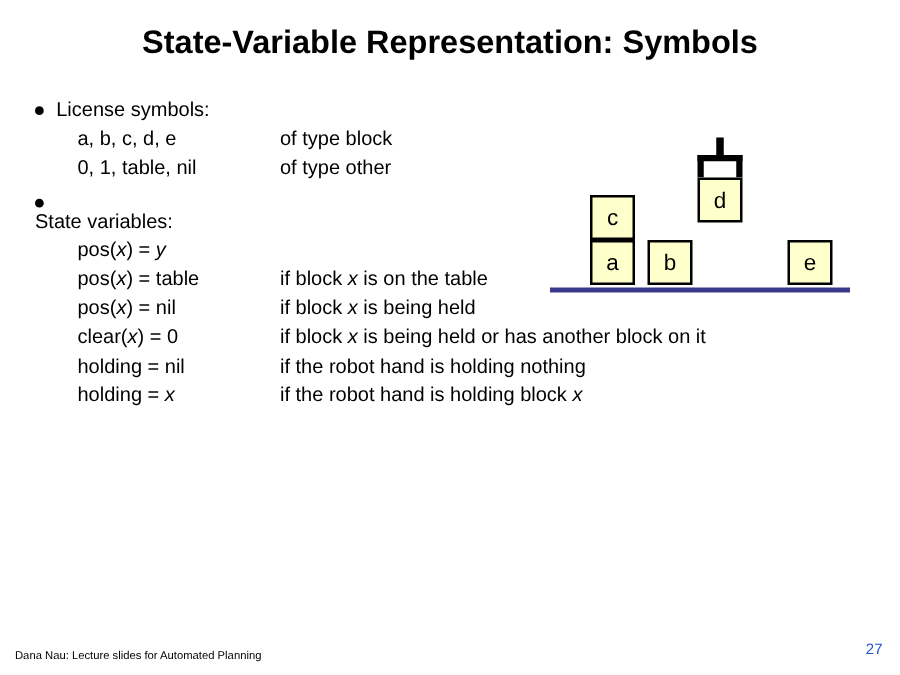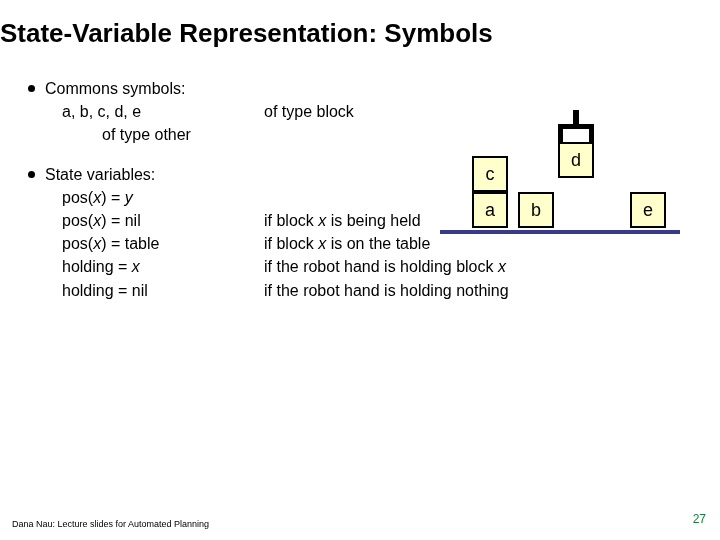--- a/index.html
+++ b/index.html
@@ -5,41 +5,41 @@
   * { box-sizing: border-box; margin: 0; padding: 0; }
   body {
     width: 720px;
     height: 540px;
     background: #fff;
     font-family: Arial, Helvetica, sans-serif;
     position: relative;
     overflow: hidden;
   }
   .title {
-    text-align: left;
+    text-align: center;
     font-size: 26px;
     font-weight: bold;
     color: #000;
     padding-top: 18px;
     padding-bottom: 28px;
   }
   .content {
     padding-left: 28px;
     font-size: 16px;
     line-height: 1.45;
   }
   .bullet-row { display: flex; align-items: flex-start; }
   .bullet-dot {
     width: 7px; height: 7px; background: #000; border-radius: 50%;
     margin-top: 8px; margin-right: 10px; flex-shrink: 0;
   }
   .sub { padding-left: 34px; }
   .row { display: flex; }
   .col-left { width: 162px; }
-  .col-right { flex: 1; margin-left: 40px; }
+  .col-right { flex: 1; }
   .it { font-style: italic; }
 
   .diagram {
     position: absolute;
     left: 452px;
     top: 124px;
     width: 240px;
     height: 120px;
   }
   .block {
@@ -97,65 +97,70 @@
     font-size: 9px;
     color: #000;
     line-height: 1.25;
     width: 660px;
   }
   .pagenum {
     position: absolute;
     right: 14px;
     bottom: 14px;
     font-size: 12px;
-    color: #15803d;
+    color: #1d4ed8;
   }
 </style>
 </head>
 <body>
 
 <div class="title">State-Variable Representation: Symbols</div>
 
 <div class="content">
 
   <div class="bullet-row">
     <div class="bullet-dot"></div>
-    <div>Commons symbols:</div>
+    <div>License symbols:</div>
   </div>
   <div class="sub row">
     <div class="col-left">a, b, c, d, e</div>
     <div class="col-right">of type block</div>
   </div>
   <div class="sub row">
+    <div class="col-left">0, 1, table, nil</div>
     <div class="col-right">of type other</div>
   </div>
 
-  <div class="bullet-row" style="margin-top:16px;">
+  <div class="bullet-row" style="margin-top:4px;flex-direction:column;">
     <div class="bullet-dot"></div>
     <div>State variables:</div>
   </div>
 
   <div class="sub row">
     <div class="col-left"><span>pos(</span><span class="it">x</span><span>) = </span><span class="it">y</span></div>
   </div>
   <div class="sub row">
+    <div class="col-left"><span>pos(</span><span class="it">x</span><span>) = table</span></div>
+    <div class="col-right"><span>if block </span><span class="it">x</span><span> is on the table</span></div>
+  </div>
+  <div class="sub row">
     <div class="col-left"><span>pos(</span><span class="it">x</span><span>) = nil</span></div>
     <div class="col-right"><span>if block </span><span class="it">x</span><span> is being held</span></div>
   </div>
   <div class="sub row">
-    <div class="col-left"><span>pos(</span><span class="it">x</span><span>) = table</span></div>
-    <div class="col-right"><span>if block </span><span class="it">x</span><span> is on the table</span></div>
+    <div class="col-left"><span>clear(</span><span class="it">x</span><span>) = 0</span></div>
+    <div class="col-right"><span>if block </span><span class="it">x</span><span> is being held or has another block on it</span></div>
+  </div>
+  <div class="sub row">
+    <div class="col-left">holding = nil</div>
+    <div class="col-right">if the robot hand is holding nothing</div>
   </div>
   <div class="sub row">
     <div class="col-left"><span>holding = </span><span class="it">x</span></div>
     <div class="col-right"><span>if the robot hand is holding block </span><span class="it">x</span></div>
-  </div>
-  <div class="sub row">
-    <div class="col-left">holding = nil</div>
-    <div class="col-right">if the robot hand is holding nothing</div>
   </div>
 
 </div>
 
 <div class="diagram">
   <div class="gripper" style="left:102px; top:-6px;">
     <div class="stem"></div>
       <div class="bar"></div>
       <div class="fingerL"></div>
       <div class="fingerR"></div>

